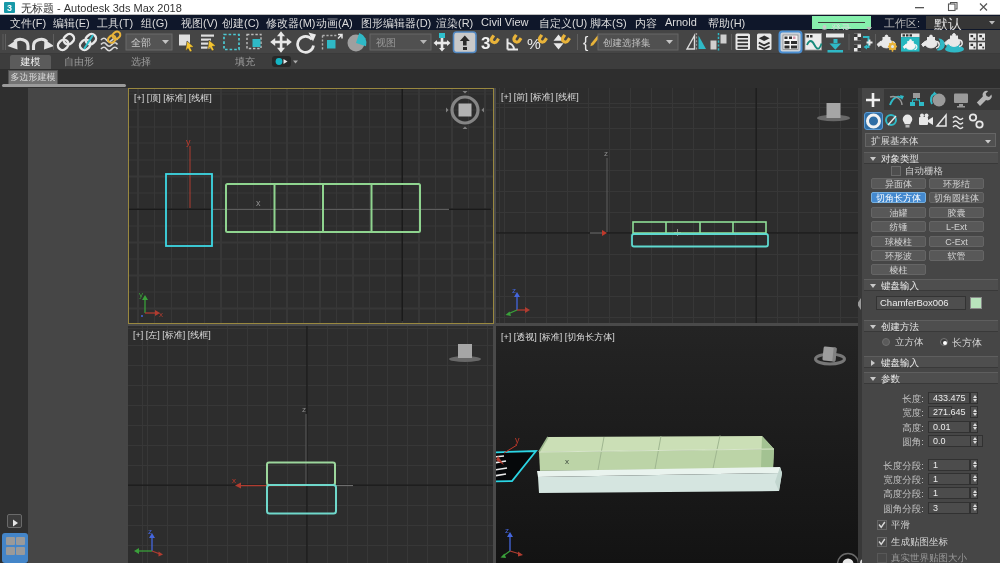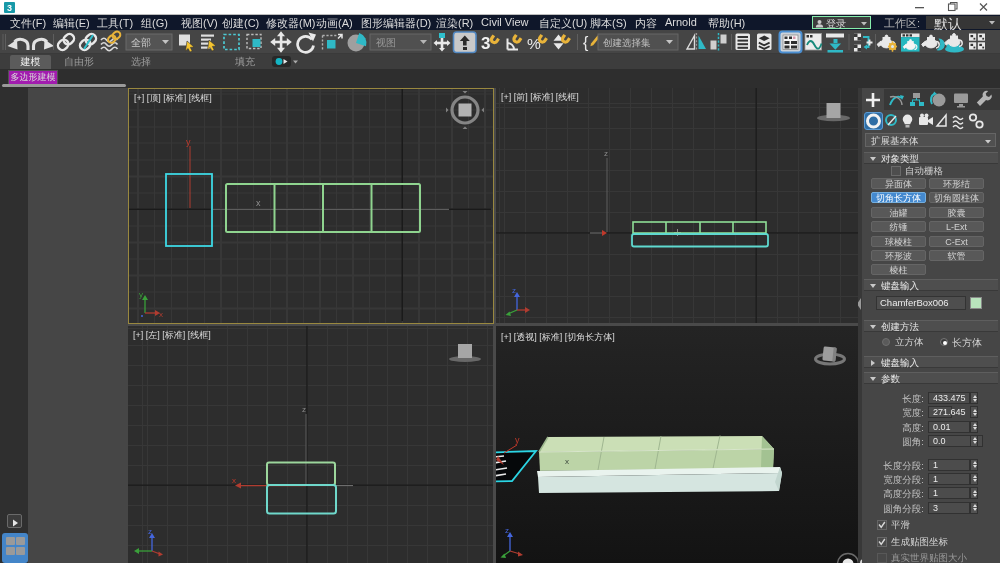--- a/index.html
+++ b/index.html
@@ -19,20 +19,21 @@
 .spn::after{content:"";position:absolute;left:1.5px;bottom:1.5px;border-left:2.5px solid transparent;border-right:2.5px solid transparent;border-top:3.5px solid #ddd}
 </style></head>
 <body>
 <div id="stage">
 
 <div class="abs" style="left:0;top:0;width:1000px;height:15px;background:#ffffff;border-bottom:1px solid #bdbdbd">
   <svg class="abs" style="left:4px;top:2px" width="11" height="11" viewBox="0 0 11 11">
         <rect x="0" y="0" width="11" height="11" rx="1" fill="#1899a8"></rect>
         <text x="5.5" y="9" font-size="9" font-weight="bold" fill="#fff" text-anchor="middle">3</text>
       </svg>
+  <div class="abs" style="left:21px;top:1px;font-size:11px;color:#333">无标题 - Autodesk 3ds Max 2018</div>
   <svg class="abs" style="left:905px;top:0" width="95" height="14" viewBox="0 0 95 14">
     <rect x="10" y="7" width="9" height="1.3" fill="#555"></rect>
     <rect x="43.5" y="4" width="6.5" height="6.5" fill="none" stroke="#555" stroke-width="1.1"></rect>
         <path d="M45.5 4V2.5h6.5V9h-1.5" fill="none" stroke="#555" stroke-width="1.1"></path>
     <path d="M75 3.5l7 7M82 3.5l-7 7" stroke="#555" stroke-width="1.2"></path>
   </svg>
 </div>
 
 <div class="abs" id="menubar" style="left:0;top:15px;width:1000px;height:29px;background:#0f172a;color:#dcdcdc;font-size:11px">
   <span class="abs" style="left:10px;top:1px">文件(F)</span>
@@ -44,21 +45,21 @@
   <span class="abs" style="left:266px;top:1px">修改器(M)</span>
   <span class="abs" style="left:316px;top:1px">动画(A)</span>
   <span class="abs" style="left:361px;top:1px">图形编辑器(D)</span>
   <span class="abs" style="left:436px;top:1px">渲染(R)</span>
   <span class="abs" style="left:481px;top:1px">Civil View</span>
   <span class="abs" style="left:539px;top:1px">自定义(U)</span>
   <span class="abs" style="left:590px;top:1px">脚本(S)</span>
   <span class="abs" style="left:635px;top:1px">内容</span>
   <span class="abs" style="left:665px;top:1px">Arnold</span>
   <span class="abs" style="left:708px;top:1px">帮助(H)</span>
-  <div class="abs" style="left:812px;top:1px;width:59px;height:13px;background:#3d3d3d;border:1px solid #86efac">
+  <div class="abs" style="left:812px;top:1px;width:59px;height:13px;background:#3d3d3d;border:6px solid #86efac">
     <svg class="abs" style="left:2px;top:1.5px" width="9" height="9" viewBox="0 0 9 9">
           <circle cx="4.5" cy="3" r="2" fill="#c9c9c9"></circle>
           <path d="M0.8 8.5a3.7 3.2 0 0 1 7.4 0z" fill="#c9c9c9"></path>
         </svg>
     <span class="abs" style="left:13px;top:0px;font-size:10px">登录</span>
     <svg class="abs" style="left:47px;top:4px" width="8" height="6">
           <path d="M1 1l3 3.5L7 1z" fill="#bbb"></path>
         </svg>
   </div>
   <span class="abs" style="left:884px;top:1px;color:#b5b5b5">工作区:</span>
@@ -278,21 +279,21 @@
   <div class="abs" style="left:235px;top:0;color:#9d9d9d;font-size:10px;line-height:15px">填充</div>
   <svg class="abs" style="left:272px;top:2px" width="26" height="12" viewBox="0 0 26 12">
         <rect x="0" y="0" width="19" height="11" rx="3" fill="#282828"></rect>
         <circle cx="7" cy="5.5" r="3.4" fill="#14b5c4"></circle>
         <path d="M11.5 3l4 2.5-4 2.5z" fill="#e8e8e8"></path>
         <path d="M21 4.5l2.5 3 2.5-3z" fill="#aaa"></path>
       </svg>
 </div>
 
 <div class="abs" style="left:0;top:69px;width:1000px;height:15px;background:#2e2e2e">
-  <div class="abs" style="left:8px;top:1px;width:50px;height:14px;background:#a21caf;border:1px solid #525252;border-bottom:none;color:#d8d8d8;font-size:9px;text-align:center;line-height:13px">多边形建模</div>
+  <div class="abs" style="left:8px;top:1px;width:50px;height:14px;background:#737373;border:1px solid #525252;border-bottom:none;color:#d8d8d8;font-size:9px;text-align:center;line-height:13px">多边形建模</div>
 </div>
 
 <div class="abs" style="left:0;top:84px;width:1000px;height:4px;background:#2e2e2e"></div>
 <div class="abs" style="left:2px;top:84px;width:124px;height:3px;background:#9a9a9a;border-radius:1.5px"></div>
 <div class="abs" style="left:0;top:88px;width:28px;height:475px;background:#2f2f2f"></div>
 <div class="abs" style="left:28px;top:88px;width:100px;height:475px;background:#464646"></div>
 <div class="abs" style="left:7px;top:514px;width:15px;height:14px;background:#3c3c3c;border:1px solid #6a6a6a;border-radius:2px"><svg width="13" height="12">
         <path d="M5 2.5l5 3.5-5 3.5z" fill="#e5e5e5"></path>
       </svg></div>
 <div class="abs" style="left:2px;top:533px;width:26px;height:30px;background:#4485c8;border-radius:3px">

